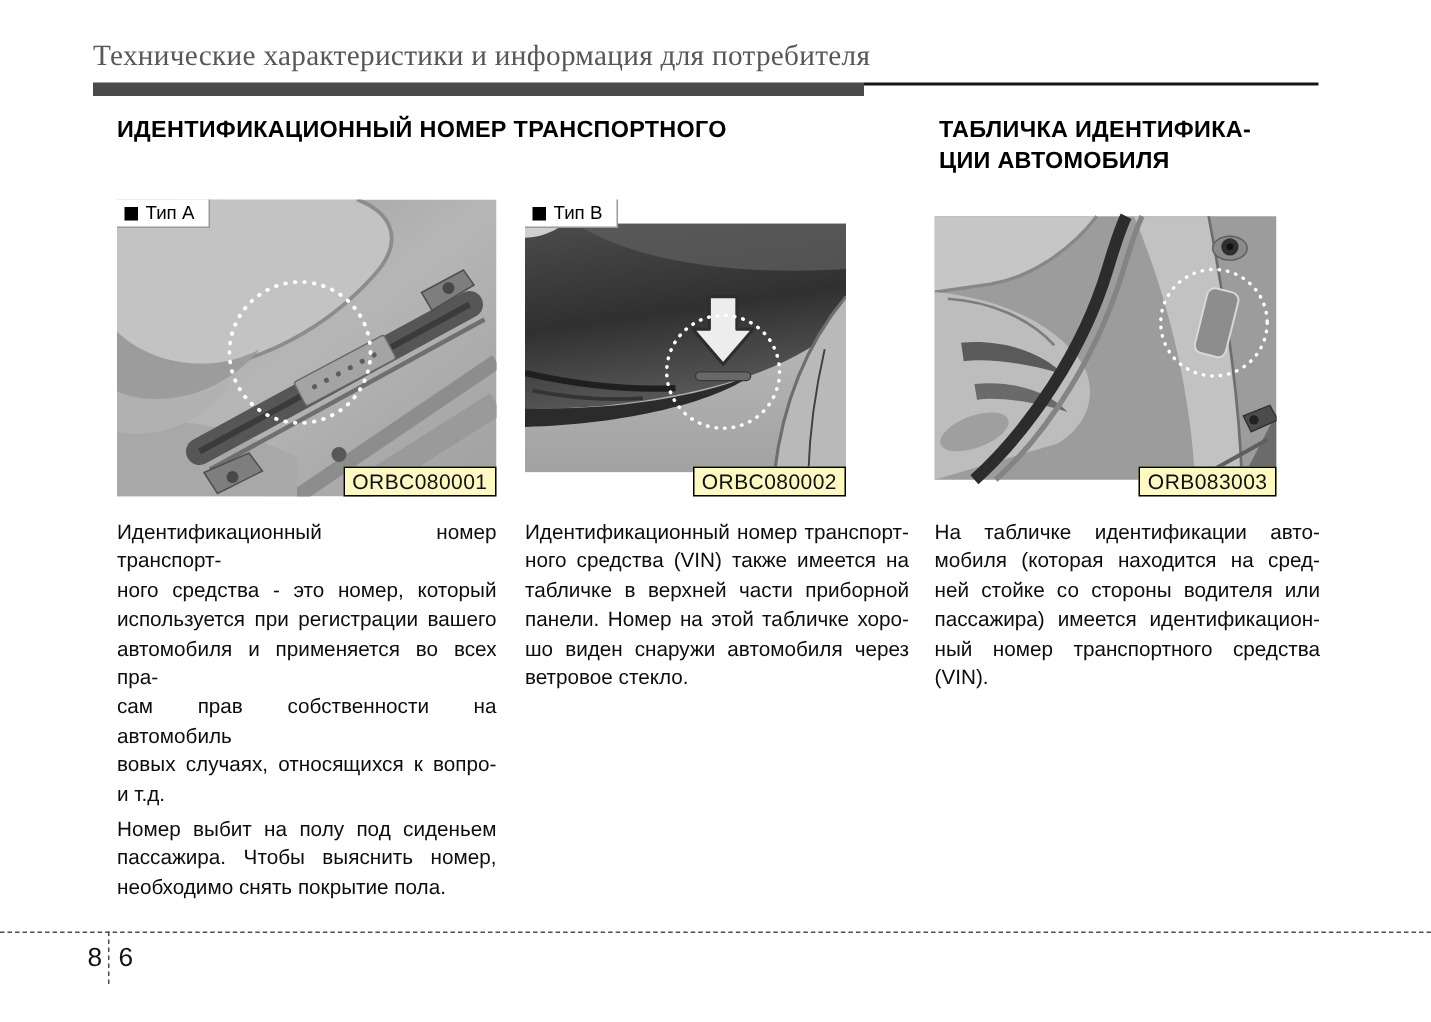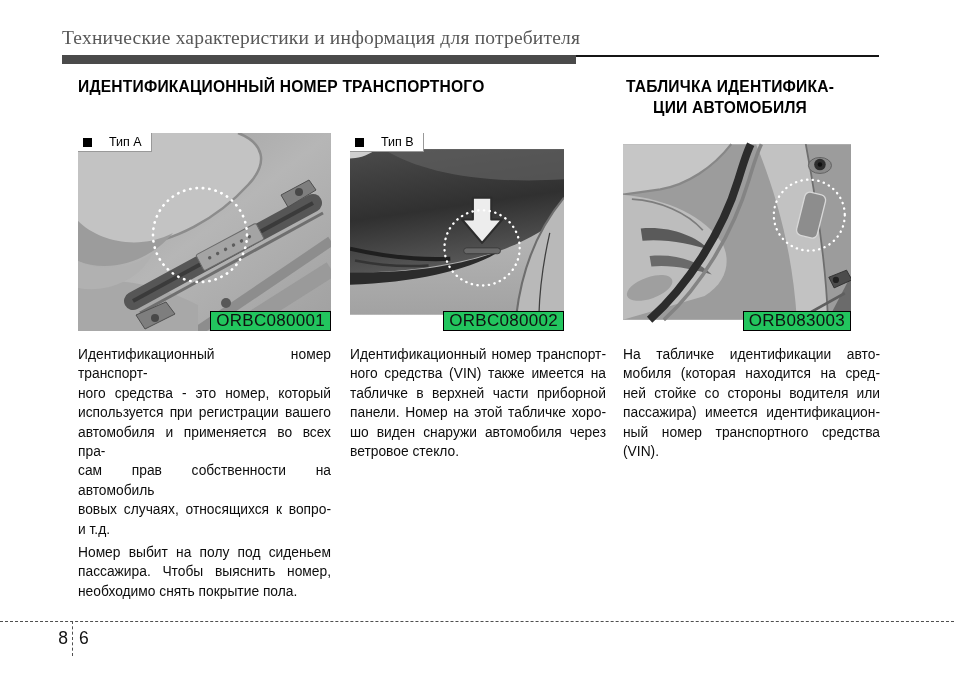--- a/index.html
+++ b/index.html
@@ -14,24 +14,24 @@
 
   
   .col-title{position:absolute;top:76px;font-size:15.6px;font-weight:700;line-height:21px;
              color:#000;letter-spacing:.2px;white-space:nowrap;}
 
   
   .fig{position:absolute;top:133px;height:198px;}
   .fig svg{display:block;width:100%;height:100%;}
   .fig-label{position:absolute;left:0;top:0;background:#fff;border:1px solid #999;
              border-left:none;border-top:none;padding:2px 9px 2px 5px;font-size:12.5px;
-             display:flex;align-items:center;gap:17px;color:#000;line-height:14px;}
+             display:flex;align-items:center;gap:5px;color:#000;line-height:14px;}
   .sq{width:9px;height:9px;background:#000;display:inline-block;}
-  .fig-code{position:absolute;right:0;bottom:0;background:#22c55e;border:1px solid #000;
-            font-size:17px;padding:1px 5px;letter-spacing:.3px;line-height:16px;margin-left:30px;}
+  .fig-code{position:absolute;right:0;bottom:0;background:#fef9c3;border:1px solid #000;
+            font-size:14px;padding:1px 5px;letter-spacing:.3px;line-height:16px;margin-left:30px;}
 
   
   .body-col{position:absolute;top:341px;font-size:13.8px;line-height:19.4px;color:#0d0d0d;}
   .para{margin:4px 0 4px 0;}
   .jline{text-align:justify;text-align-last:justify;}
   .jline.last{text-align-last:left;}
 
   
   .footer-dash{position:absolute;left:0;top:621px;width:954px;border-top:1.6px dashed #4f4f4f;}
   .footer-vdash{position:absolute;left:72px;top:621px;height:35px;border-left:1.6px dashed #4f4f4f;}
@@ -44,21 +44,21 @@
 
 <div class="page">
 
   <div class="header-title">Технические характеристики и информация для потребителя</div>
   <div class="header-bar"></div>
   <div class="header-rule"></div>
 
   <div class="col-title" style="left:78px;">
     <div>ИДЕНТИФИКАЦИОННЫЙ НОМЕР ТРАНСПОРТНОГО</div>
   </div>
-  <div class="col-title" style="left:626px;text-align:center;">
+  <div class="col-title" style="left:626px;">
     <div>ТАБЛИЧКА ИДЕНТИФИКА-</div>
     <div>ЦИИ АВТОМОБИЛЯ</div>
   </div>
 
   <figure class="fig" style="left:78px;width:253px;margin:0;">
     <svg viewBox="0 0 253 198">
       <defs>
         <linearGradient id="g1a" x1="0" y1="0" x2="1" y2="1">
           <stop offset="0" stop-color="#999999"></stop>
             <stop offset="0.5" stop-color="#b6b6b6"></stop>

